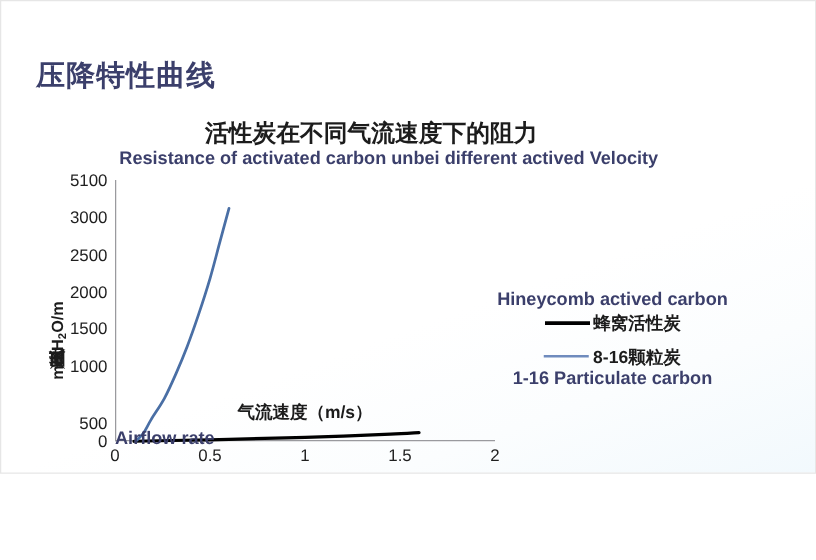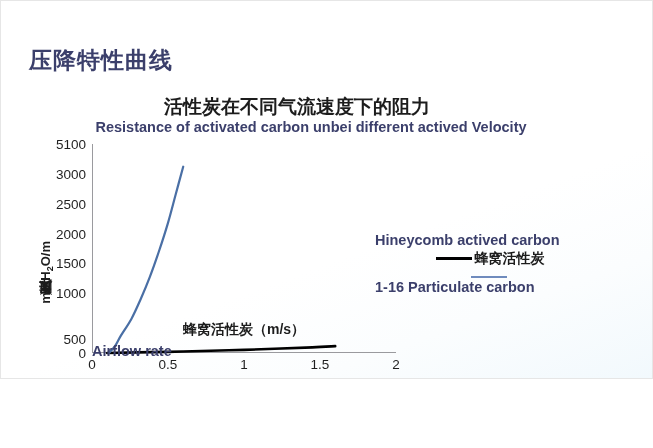--- a/index.html
+++ b/index.html
@@ -158,21 +158,21 @@
     color: #3b3f6b;
     white-space: nowrap;
   }
 
   
   #legend {
     position: absolute;
     left: 374px;
     top: 142px;
     width: 230px;
-    text-align: left;
+    text-align: center;
   }
   .legend-en {
     font-size: 14.5px;
     font-weight: bold;
     color: #3b3f6b;
     white-space: nowrap;
     line-height: 18px;
   }
   .legend-row {
     display: flex;
@@ -225,30 +225,31 @@
         <div class="ytick" style="top: 59.7143px;">2500</div>
         <div class="ytick" style="top: 29.8571px;">3000</div>
         <div class="ytick" style="top: 0px;">5100</div>
         <div class="xtick" style="left: 0px;">0</div>
         <div class="xtick" style="left: 76px;">0.5</div>
         <div class="xtick" style="left: 152px;">1</div>
         <div class="xtick" style="left: 228px;">1.5</div>
         <div class="xtick" style="left: 304px;">2</div>
       </div>
 
-    <div id="xlabel-cn">蜂窝活性炭（m/s）</div>
+    <div id="xlabel-cn">气流速度（m/s）</div>
     <div id="xlabel-en">Airflow rate</div>
 
     <div id="legend">
       <div class="legend-en">Hineycomb actived carbon</div>
       <div class="legend-row">
         <span class="legend-swatch" id="sw1" style="background: rgb(0, 0, 0);"></span>
         <span class="legend-cn">蜂窝活性炭</span>
       </div>
       <div class="legend-gap"></div>
       <div class="legend-row">
         <span class="legend-swatch blue" id="sw2" style="background: rgb(111, 139, 189);"></span>
+        <span class="legend-cn">8-16颗粒炭</span>
       </div>
       <div class="legend-en">1-16 Particulate carbon</div>
     </div>
 
   </div>
 </div>
 
 </body></html>

